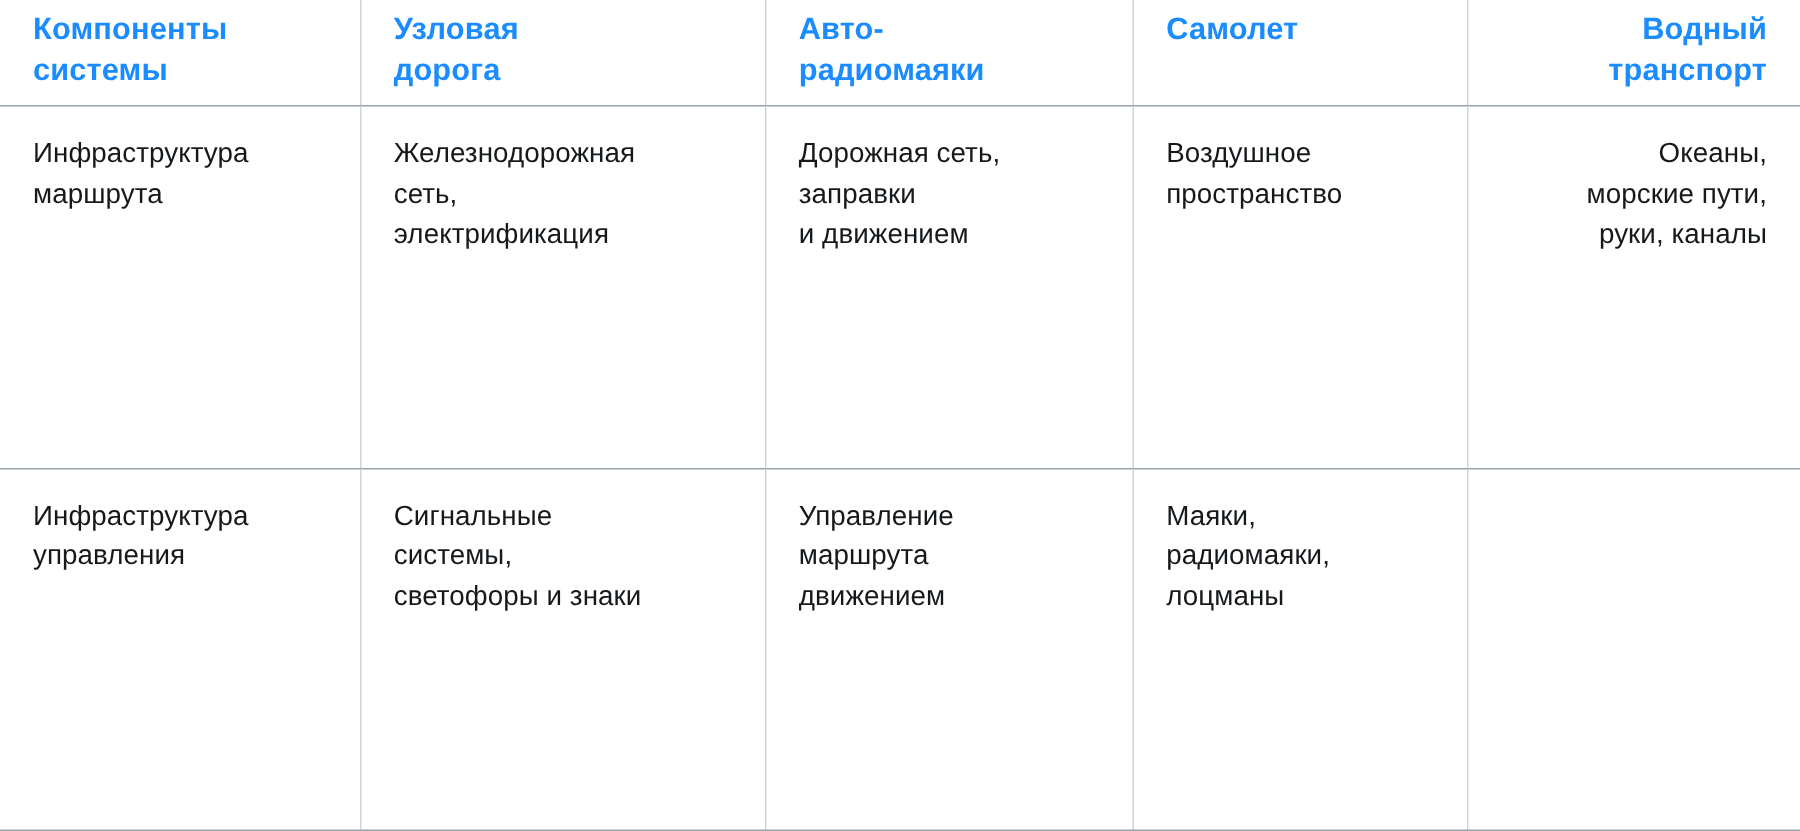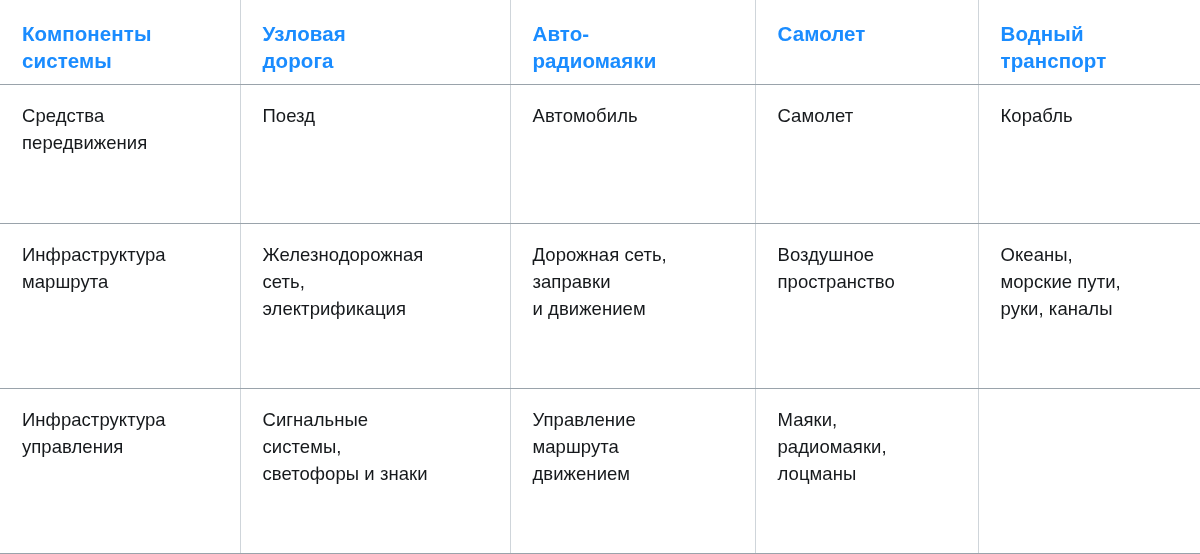--- a/index.html
+++ b/index.html
@@ -29,28 +29,29 @@
   th, td {
     vertical-align: top;
     text-align: left;
     padding: 18px 22px 14px 22px;
     border-right: 1px solid #cfd5da;
     border-bottom: 1px solid #9aa3ab;
     background: #ffffff;
   }
   th:last-child, td:last-child {
     border-right: none;
+    text-align: right;
   }
   thead th {
     color: #1a8cff;
     font-weight: bold;
     font-size: 20.5px;
     line-height: 1.32;
     letter-spacing: 0.1px;
-    padding-top: 20px;
+    padding-top: 6px;
     padding-bottom: 10px;
     border-bottom: 1px solid #9aa3ab;
   }
   tbody td {
     color: #16191c;
     font-weight: normal;
     font-size: 18.5px;
     line-height: 1.45;
     letter-spacing: 0.05px;
   }
@@ -92,38 +93,20 @@
       <th>
         <span class="cell-text">Самолет</span>
       </th>
       <th>
         <span class="cell-text">Водный
 транспорт</span>
       </th>
     </tr>
   </thead>
   <tbody>
-    <tr class="row-1">
-      <td>
-        <span class="cell-text">Средства
-передвижения</span>
-      </td>
-      <td>
-        <span class="cell-text">Поезд</span>
-      </td>
-      <td>
-        <span class="cell-text">Автомобиль</span>
-      </td>
-      <td>
-        <span class="cell-text">Самолет</span>
-      </td>
-      <td>
-        <span class="cell-text">Корабль</span>
-      </td>
-    </tr>
     <tr class="row-3">
       <td>
         <span class="cell-text">Инфраструктура
 маршрута</span>
       </td>
       <td>
         <span class="cell-text">Железнодорожная
 сеть,
 электрификация</span>
       </td>

